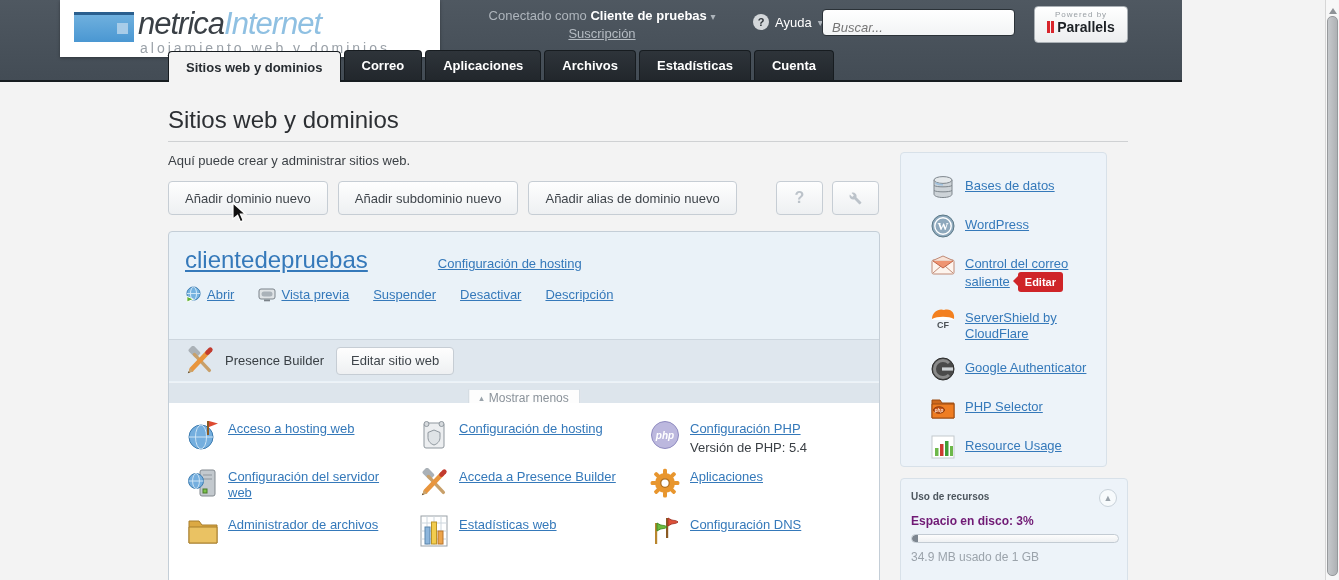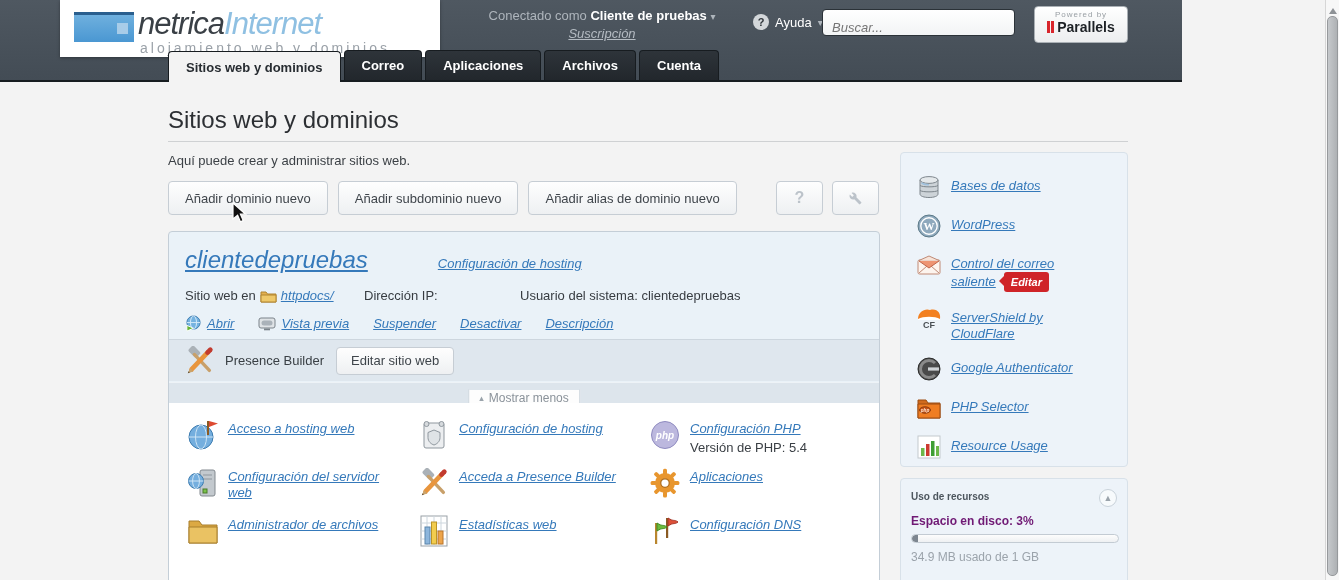--- a/index.html
+++ b/index.html
@@ -1,18 +1,18 @@
 <!DOCTYPE html>
 <html><head>
 <meta charset="utf-8">
 <style>
   * { margin:0; padding:0; box-sizing:border-box; }
   html,body { width:1339px; height:580px; overflow:hidden; }
   body { font-family:"Liberation Sans","DejaVu Sans",sans-serif; font-size:13px; background:#f3f3f3; color:#3a3f44; position:relative; }
-  a { color:#3579ba; text-decoration:underline; cursor:pointer;font-style:italic; }
+  a { color:#3579ba; text-decoration:underline; cursor:pointer; }
   .screen { position:absolute; inset:0; }
 
   
   .header { position:absolute; left:0; top:0; width:1182px; height:82px;
             background:linear-gradient(#4f5861,#434c55); border-bottom:2px solid #171c20; }
   .logo-box { position:absolute; left:60px; top:0; width:380px; height:57px; background:#fff;
               box-shadow:0 1px 3px rgba(0,0,0,.35); padding:6px 0 0 14px; z-index:5; }
   .logo-line1 { display:flex; align-items:flex-end;font-style:italic; }
   .logo-mark { width:60px; height:30px; background:linear-gradient(#6fb0de,#4a97d2); border-top:3px solid #2a5f8e; position:relative; margin-right:4px; }
   .logo-mark::after { content:""; position:absolute; right:6px; top:8px; width:11px; height:11px; background:#a8cce8; }
@@ -77,21 +77,21 @@
               display:flex; align-items:center; gap:5px; cursor:pointer; white-space:nowrap; }
   .white-sec { position:absolute; left:0; top:171px; width:100%; height:189px; background:#fff; }
   .feat-grid { display:grid; grid-template-columns:231px 231px 218px; padding:16px 0 0 18px; row-gap:8px; }
   .feat { display:flex; gap:9px; align-items:flex-start; min-height:40px; }
   .feat .ficon { flex:0 0 32px; height:32px; display:flex; align-items:center; justify-content:center; }
   .feat .flabel { max-width:168px; line-height:16px; padding-top:2px; }
   .feat .fextra { color:#3a3f44; text-decoration:none; display:block; margin-top:3px; }
 
   
   .panel { position:absolute; background:#edf3f9; border:1px solid #d8e1e9; border-radius:4px; }
-  .tools-panel { left:900px; top:152px; width:228px; height:315px; padding:22px 0 0 16px; }
+  .tools-panel { left:900px; top:152px; width:207px; height:315px; padding:22px 0 0 30px; }
   .tool-item { display:flex; gap:10px; margin-bottom:15px; align-items:flex-start; }
   .tool-item .ticon { flex:0 0 24px; height:24px; display:flex; align-items:center; justify-content:center; }
   .tool-item .tlabel { max-width:150px; line-height:16px; padding-top:3px; }
   .badge-new { display:inline-block; background:#cf2428; color:#fff; font-weight:bold; font-size:11px;
                padding:2px 7px; border-radius:3px; margin-left:8px; position:relative; text-decoration:none; }
   .badge-new::before { content:""; position:absolute; left:-5px; top:4px; border:5px solid transparent;
                        border-right:5px solid #cf2428; border-left:none; }
 
   .res-panel { left:900px; top:478px; width:228px; height:112px; padding:12px 10px 0 10px; }
   .res-title { font-size:10px; font-weight:bold; color:#4d565e; }
@@ -144,20 +144,21 @@
         <span class="pbars"></span>
         <span>Parallels</span>
       </div>
     </div>
 
     <div class="tabs">
       <div class="tab active">Sitios web y dominios</div>
       <div class="tab">Correo</div>
       <div class="tab">Aplicaciones</div>
       <div class="tab">Archivos</div>
+      <div class="tab">Estadísticas</div>
       <div class="tab">Cuenta</div>
     </div>
   </div>
 
   <div class="logo-box">
     <div class="logo-line1">
       <div class="logo-mark"></div>
       <span class="logo-name">netrica</span>
         <span class="logo-name2">Internet</span>
     </div>
@@ -184,32 +185,20 @@
 
   <svg class="cursor" width="17" height="22" viewBox="0 0 17 22">
     <polygon points="1,1 1,17 5.6,13.2 8.4,19.8 11.2,18.6 8.4,12.2 13.6,12.2" fill="#111" stroke="#fff" stroke-width="1.2"></polygon>
   </svg>
 
   <div class="card">
     <div class="card-top">
       <div class="domain-title-row">
         <a class="domain-name">clientedepruebas</a>
         <a>Configuración de hosting</a>
-      </div>
-      <div class="info-row">
-        <span class="info-site">
-          <span>Sitio web en</span>
-          <svg width="17" height="14" viewBox="0 0 17 14">
-            <path d="M1 3 h5 l1.5 2 H16 v8 H1 z" fill="#e3b04f" stroke="#b08430" stroke-width="1"></path>
-            <path d="M1 6 h15 v7 H1 z" fill="#eec869" stroke="#b08430" stroke-width="1"></path>
-          </svg>
-          <a>httpdocs/</a>
-        </span>
-        <span class="info-ip">Dirección IP:</span>
-        <span>Usuario del sistema: clientedepruebas</span>
       </div>
       <div class="actions-row">
         <span class="act">
           <svg width="17" height="17" viewBox="0 0 18 18">
             <circle cx="9" cy="8" r="7" fill="#74b2e0" stroke="#3d7cb0"></circle>
             <ellipse cx="9" cy="8" rx="3.2" ry="7" fill="none" stroke="#d8ecfa" stroke-width="1"></ellipse>
             <line x1="2" y1="8" x2="16" y2="8" stroke="#d8ecfa" stroke-width="1"></line>
             <polygon points="2,11 9,14 2,17" fill="#63b335" stroke="#fff" stroke-width="1"></polygon>
           </svg>
           <a>Abrir</a>

